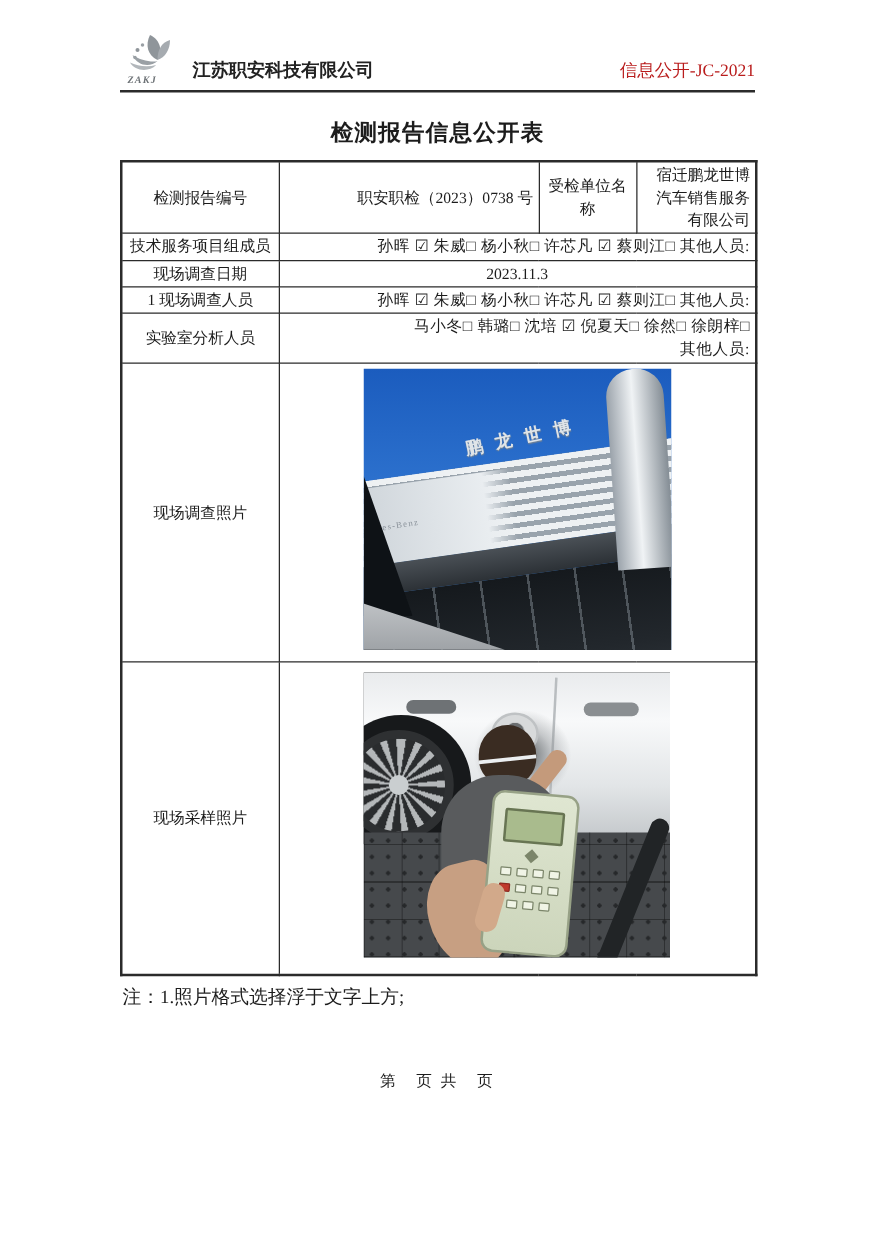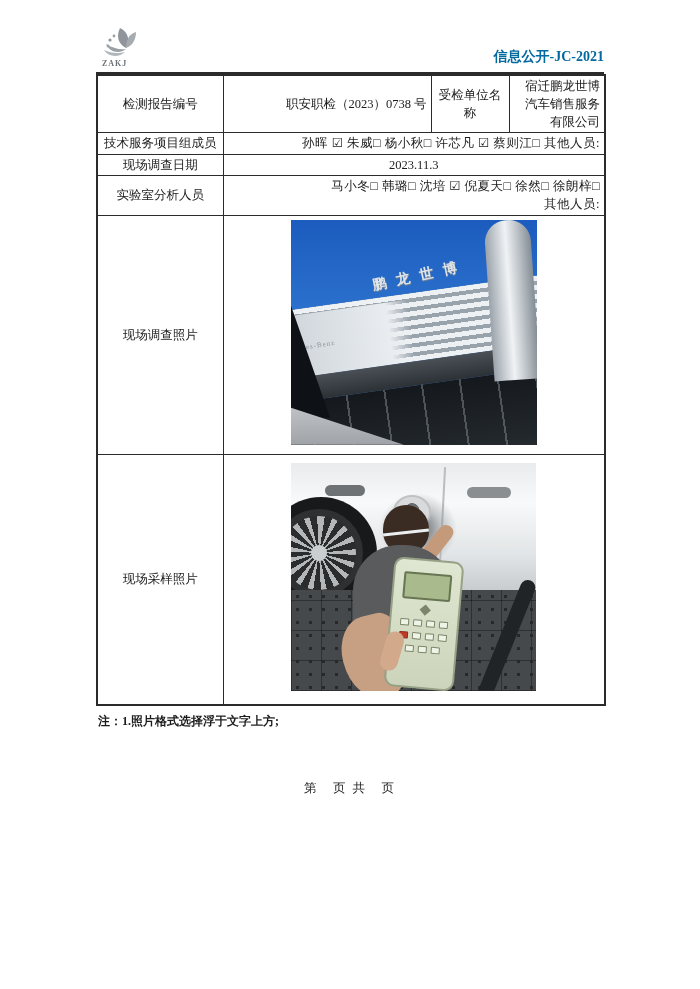--- a/index.html
+++ b/index.html
@@ -8,23 +8,23 @@
     width:700px; height:989px;
     font-family:"Liberation Serif","DejaVu Serif",serif;
     color:#1c1c1c; position:relative; overflow:hidden;
   }
   .content { width:508px; margin:0 auto; }
 
   
   .hdr { margin-top:22px; display:flex; align-items:flex-end; border-bottom:2.5px solid #2b2b2b; padding-bottom:4px; }
   .logo { position:relative; width:54px; height:46px; flex:0 0 auto; }
   .logo svg { position:absolute; left:0; top:0; }
-  .logo-text { position:absolute; left:6px; bottom:0px; font-size:8px; font-weight:bold; color:#6d7276; letter-spacing:1px; }
+  .logo-text { position:absolute; left:6px; bottom:0px; font-size:8px; font-style:italic; font-weight:bold; color:#6d7276; letter-spacing:1px; }
   .company { font-size:14.5px; font-weight:bold; color:#222; margin-left:4px; padding-bottom:2px; }
-  .doccode { margin-left:auto; font-size:14px; color:#0369a1; padding-bottom:2px;font-weight:bold; }
+  .doccode { margin-left:auto; font-size:14px; color:#b91c1c; padding-bottom:2px; }
 
   
   .title { text-align:center; font-size:18px; font-weight:bold; margin:20px 0 10px; letter-spacing:1px; }
 
   
   table { width:508px; border-collapse:collapse; table-layout:fixed; border:2px solid #2b2b2b; }
   td { border:1.5px solid #2b2b2b; font-size:12.5px; vertical-align:middle; padding:1px 4px; line-height:1.45; }
   td.lbl { text-align:center; padding:1px 2px; }
   td.val-left { text-align:right; padding-left:8px; }
   td.val-center { text-align:center; }
@@ -97,21 +97,21 @@
   .p2-lcd { margin:12px auto 0; width:48px; height:27px; background:#a9bb8d; border:2px solid #687553; border-radius:2px; }
   .p2-btnrow { display:flex; justify-content:center; gap:4px; margin-top:6px; }
   .p2-btn { width:9px; height:7px; background:#f0f4e6; border:1px solid #7b856a; border-radius:1px; }
   .p2-btn.red { background:#c0392b; border-color:#8d2a20; }
   .p2-diamond { width:8px; height:8px; margin:6px auto 0; background:#7b856a; transform:rotate(45deg); }
   .p2-hand { position:absolute; left:52px; top:152px; width:62px; height:84px; background:#c79f82;
     border-radius:46% 30% 42% 52%; transform:rotate(-14deg); }
   .p2-thumb { position:absolute; left:92px; top:168px; width:18px; height:40px; background:#d2a98a; border-radius:10px; transform:rotate(16deg); }
 
   
-  .note { font-size:12px; margin-top:7px; padding-left:2px;font-weight:bold; }
+  .note { font-size:15px; margin-top:7px; padding-left:2px; }
   .footer { margin-top:50px; }
   .footer-text { text-align:center; font-size:12.5px; letter-spacing:2px; padding-bottom:3px; }
 </style>
 </head>
 <body>
 
 <div class="content">
 
   <div class="hdr">
     <div class="logo">
@@ -119,23 +119,25 @@
         <path d="M24 6 C20 14, 22 22, 30 26 C34 20, 33 10, 24 6 Z" fill="#8f959a"></path>
         <path d="M30 26 C36 24, 40 18, 40 10 C33 12, 30 18, 30 26 Z" fill="#a6abb0"></path>
         <path d="M10 22 C16 26, 24 28, 30 27 C24 32, 14 31, 10 22 Z" fill="#9aa0a5"></path>
         <path d="M8 28 C14 31, 22 32, 29 30 C23 36, 12 35, 8 28 Z" fill="#b2b7bb"></path>
         <circle cx="14" cy="18" r="1.6" fill="#8f959a"></circle>
         <circle cx="18" cy="14" r="1.4" fill="#9aa0a5"></circle>
         <circle cx="12" cy="24" r="1.4" fill="#9aa0a5"></circle>
       </svg>
       <span class="logo-text">ZAKJ</span>
     </div>
+    <div class="company">江苏职安科技有限公司</div>
     <div class="doccode">信息公开-JC-2021</div>
   </div>
 
+  <div class="title">检测报告信息公开表</div>
 
   <table>
     <colgroup>
         <col style="width:126px">
         <col style="width:208px">
         <col style="width:78px">
         <col style="width:96px">
       </colgroup>
 
     <tbody>
@@ -150,20 +152,24 @@
     <tr class="h20">
       <td class="lbl">技术服务项目组成员</td>
       <td class="val-left chk" colspan="3">孙晖 ☑ 朱威□ 杨小秋□ 许芯凡 ☑ 蔡则江□ 其他人员:</td>
     </tr>
 
     <tr class="h20">
       <td class="lbl">现场调查日期</td>
       <td class="val-center" colspan="3">2023.11.3</td>
     </tr>
 
+    <tr class="h20">
+      <td class="lbl">1 现场调查人员</td>
+      <td class="val-left chk" colspan="3">孙晖 ☑ 朱威□ 杨小秋□ 许芯凡 ☑ 蔡则江□ 其他人员:</td>
+    </tr>
 
 
 
     <tr class="h40">
       <td class="lbl">实验室分析人员</td>
       <td class="val-left chk" colspan="3">
         <div>马小冬□ 韩璐□  沈培 ☑ 倪夏天□ 徐然□ 徐朗梓□</div>
         <div>其他人员:</div>
       </td>
     </tr>

